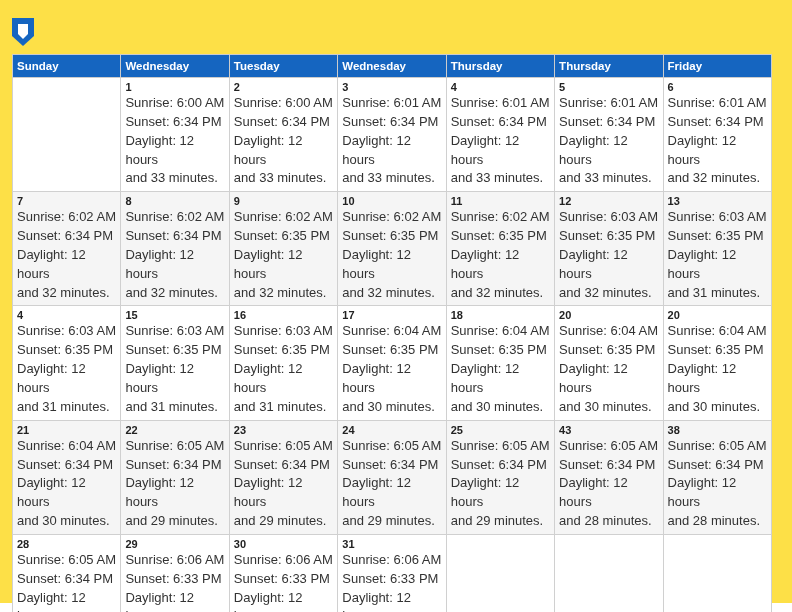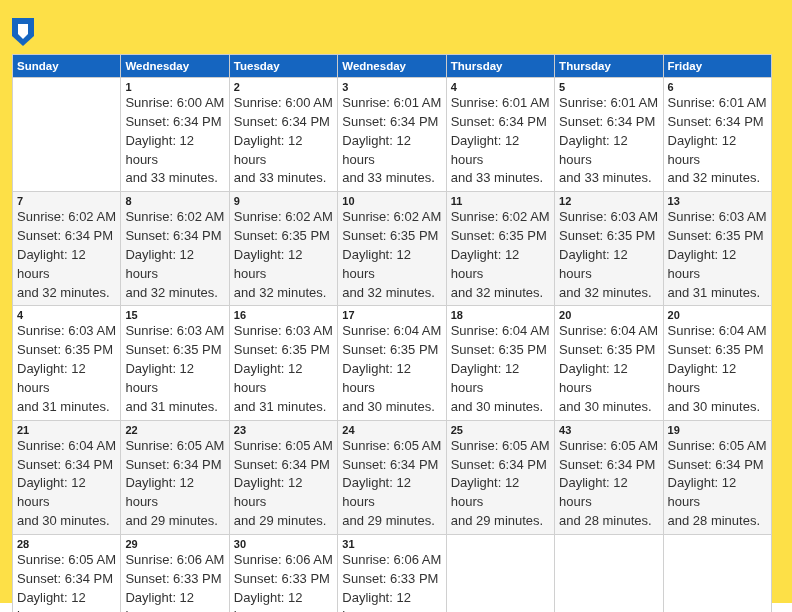--- a/index.html
+++ b/index.html
@@ -240,21 +240,21 @@
           </td>
           <td>
             <span class="day-num">25</span>
             <div class="day-info">Sunrise: 6:05 AM<br>Sunset: 6:34 PM<br>Daylight: 12 hours<br>and 29 minutes.</div>
           </td>
           <td>
             <span class="day-num">43</span>
             <div class="day-info">Sunrise: 6:05 AM<br>Sunset: 6:34 PM<br>Daylight: 12 hours<br>and 28 minutes.</div>
           </td>
           <td>
-            <span class="day-num">19</span>
+            <span class="day-num">38</span>
             <div class="day-info">Sunrise: 6:05 AM<br>Sunset: 6:34 PM<br>Daylight: 12 hours<br>and 28 minutes.</div>
           </td>
         </tr>
         <tr>
           <td>
             <span class="day-num">28</span>
             <div class="day-info">Sunrise: 6:05 AM<br>Sunset: 6:34 PM<br>Daylight: 12 hours<br>and 28 minutes.</div>
           </td>
           <td>
             <span class="day-num">29</span>

